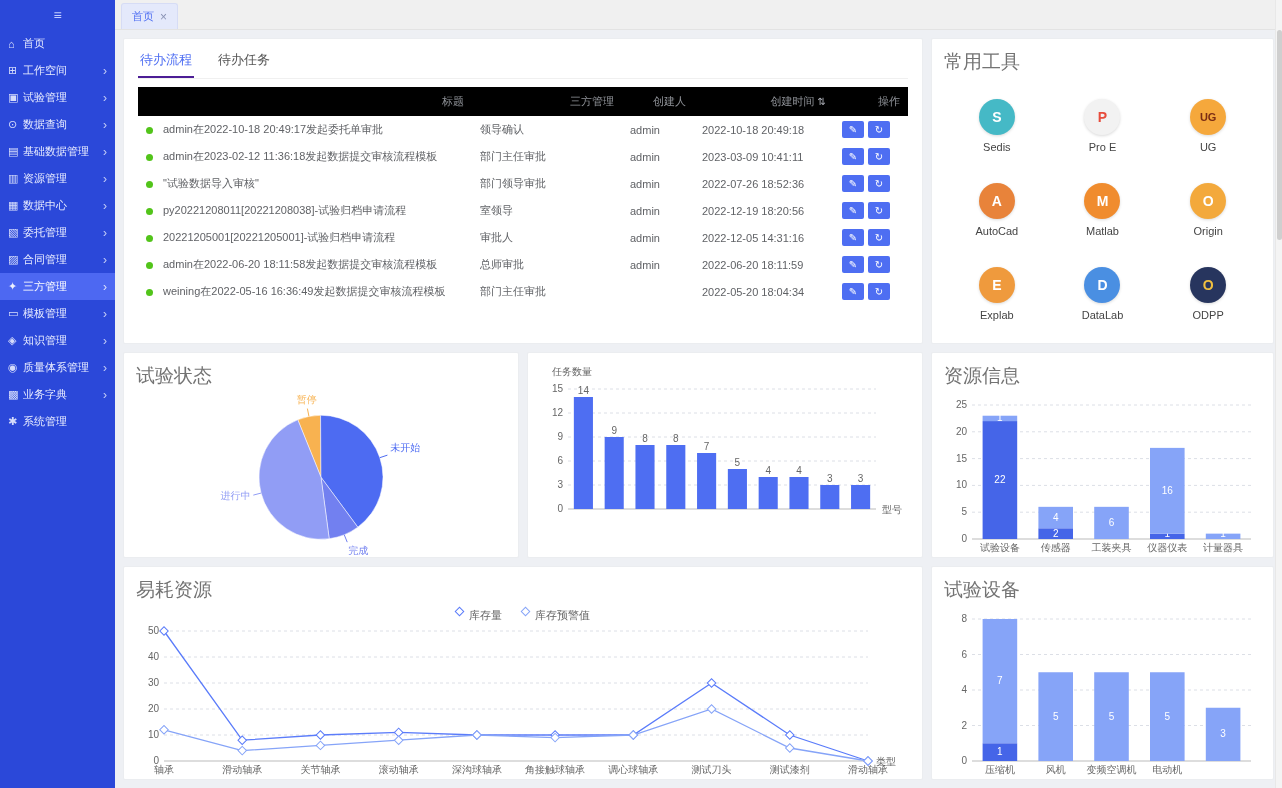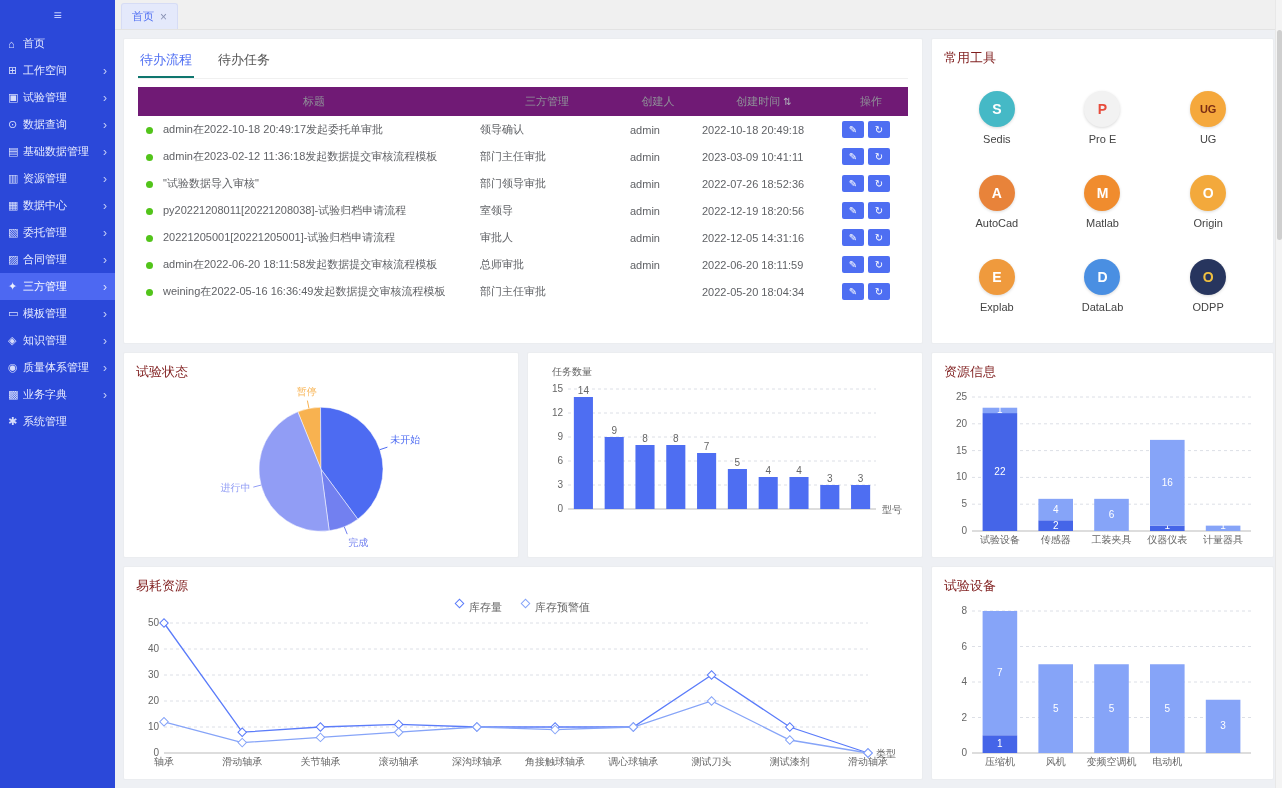--- a/index.html
+++ b/index.html
@@ -17,31 +17,31 @@
   .mi-arrow{font-size:12px;opacity:.8;margin-left:4px}
 
   
   .right{flex:1;display:flex;flex-direction:column;min-width:0}
   .tabbar{height:30px;background:#f0f0f0;border-bottom:1px solid #e3e3e3;display:flex;align-items:flex-end;padding-left:6px}
   .tab{height:26px;background:#e4e9fb;border:1px solid #d6dcf5;border-bottom:none;border-radius:3px 3px 0 0;display:flex;align-items:center;gap:6px;padding:0 10px;font-size:11px;color:#4e6ef2;cursor:pointer}
   .tab-close{color:#8a93b5;font-size:12px;cursor:pointer}
 
   .main{flex:1;display:grid;grid-template-columns:396px 396px 1fr;grid-template-rows:306px 206px 1fr;gap:8px;padding:8px;overflow:hidden}
   .card{background:#fff;border:1px solid #ebedf0;border-radius:2px;padding:10px 12px;overflow:hidden;display:flex;flex-direction:column}
-  .card-title{font-size:13px;color:#7f1d1d;margin-bottom:4px}
+  .card-title{font-size:19px;color:#737373;margin-bottom:4px}
   .chart{flex:1;min-height:0;position:relative}
   .chart svg{display:block}
 
   
   .todo-card{grid-column:1/3;padding:8px 14px}
   .todo-tabs{display:flex;gap:22px;border-bottom:1px solid #f0f0f0;margin-bottom:8px}
   .todo-tab{font-size:13px;color:#555;padding:4px 2px 7px;cursor:pointer}
-  .todo-tab.active{color:#4e6ef2;border-bottom:2px solid #0f766e}
+  .todo-tab.active{color:#4e6ef2;border-bottom:2px solid #4c1d95}
   table.todo-table{width:100%;border-collapse:collapse;table-layout:fixed}
-  .todo-table th{background:#701a75;color:#909399;font-weight:normal;font-size:11px;text-align:center;padding:7px 8px}
+  .todo-table th{background:#000000;color:#909399;font-weight:normal;font-size:11px;text-align:right;padding:7px 8px}
   .todo-table td{font-size:11px;color:#606266;padding:5px 8px;overflow:hidden;white-space:nowrap;text-overflow:ellipsis}
   .col-step{width:150px}.col-creator{width:72px}.col-time{width:140px}.col-op{width:74px}
   th.col-title{padding-left:26px}
   .dot{display:inline-block;width:7px;height:7px;border-radius:50%;background:#52c41a;margin-right:10px;vertical-align:middle}
   .sort{color:#b0b3bb;font-size:10px}
   .op-btn{width:22px;height:17px;border:none;border-radius:2px;background:#4e6ef2;color:#fff;font-size:10px;line-height:17px;cursor:pointer;margin-right:4px;padding:0}
 
   
   .tools-card{grid-column:3}
   .tools-grid{display:grid;grid-template-columns:repeat(3,1fr);row-gap:30px;padding-top:20px}

